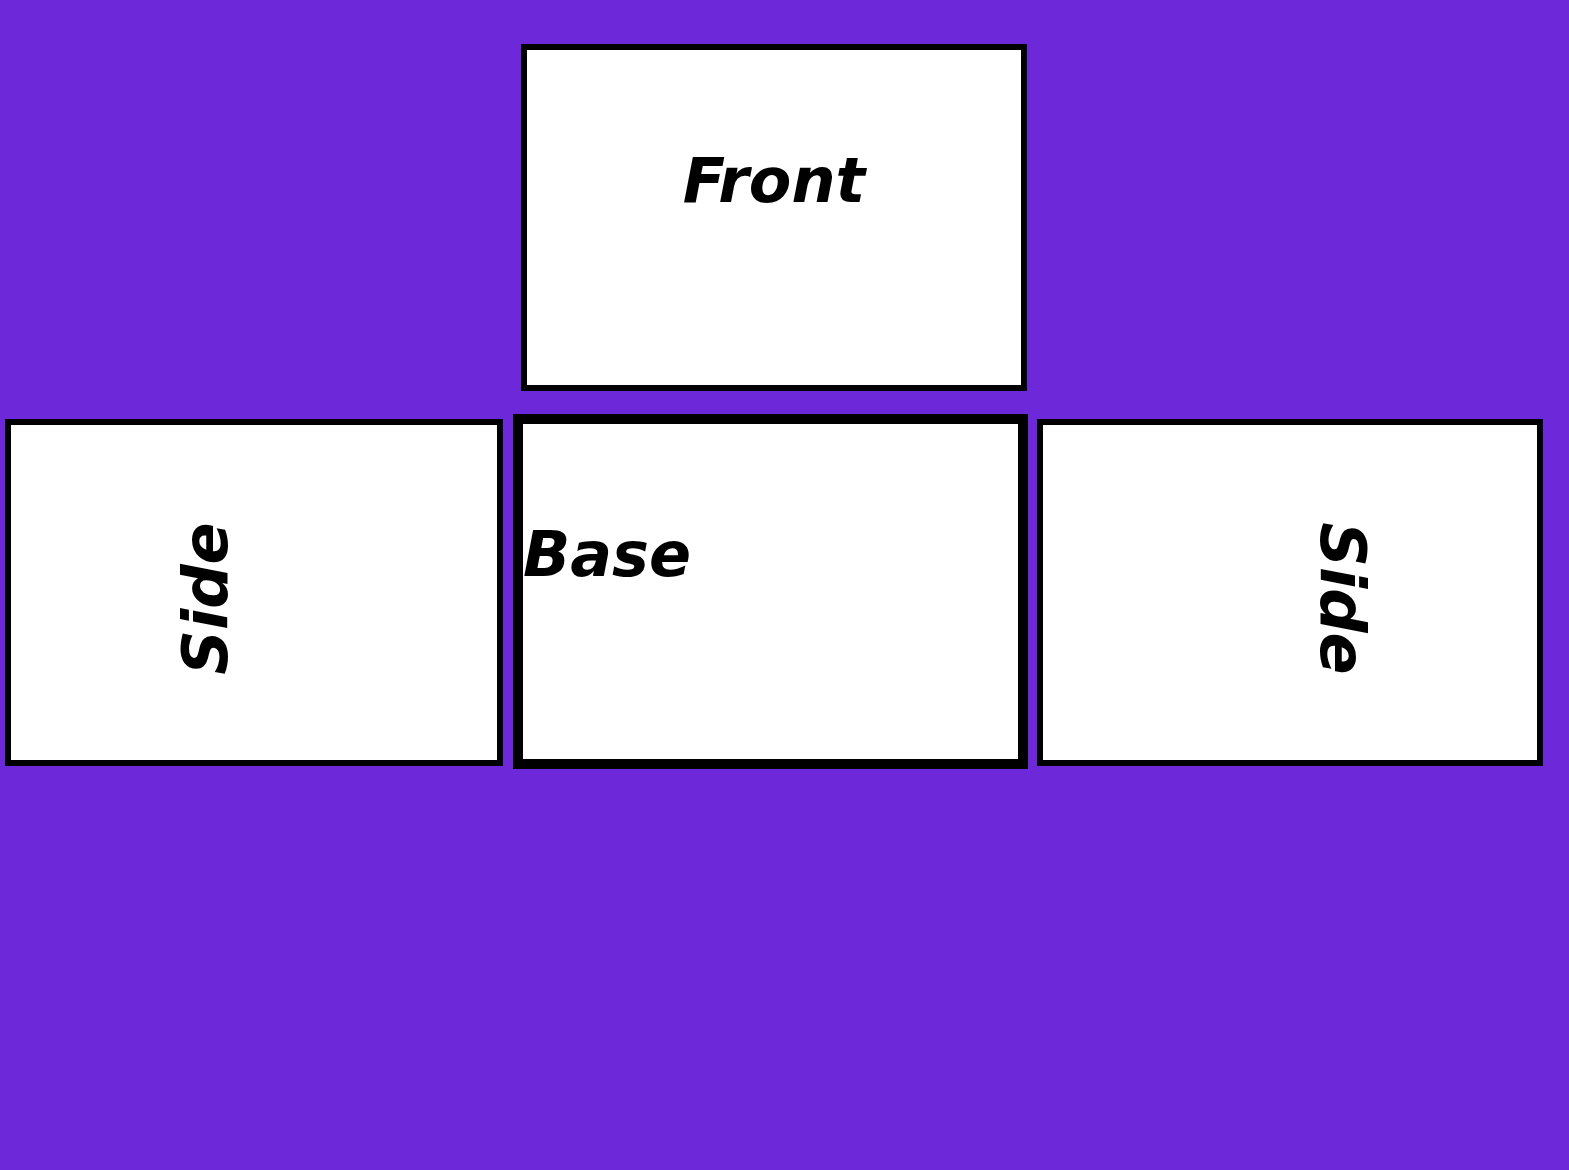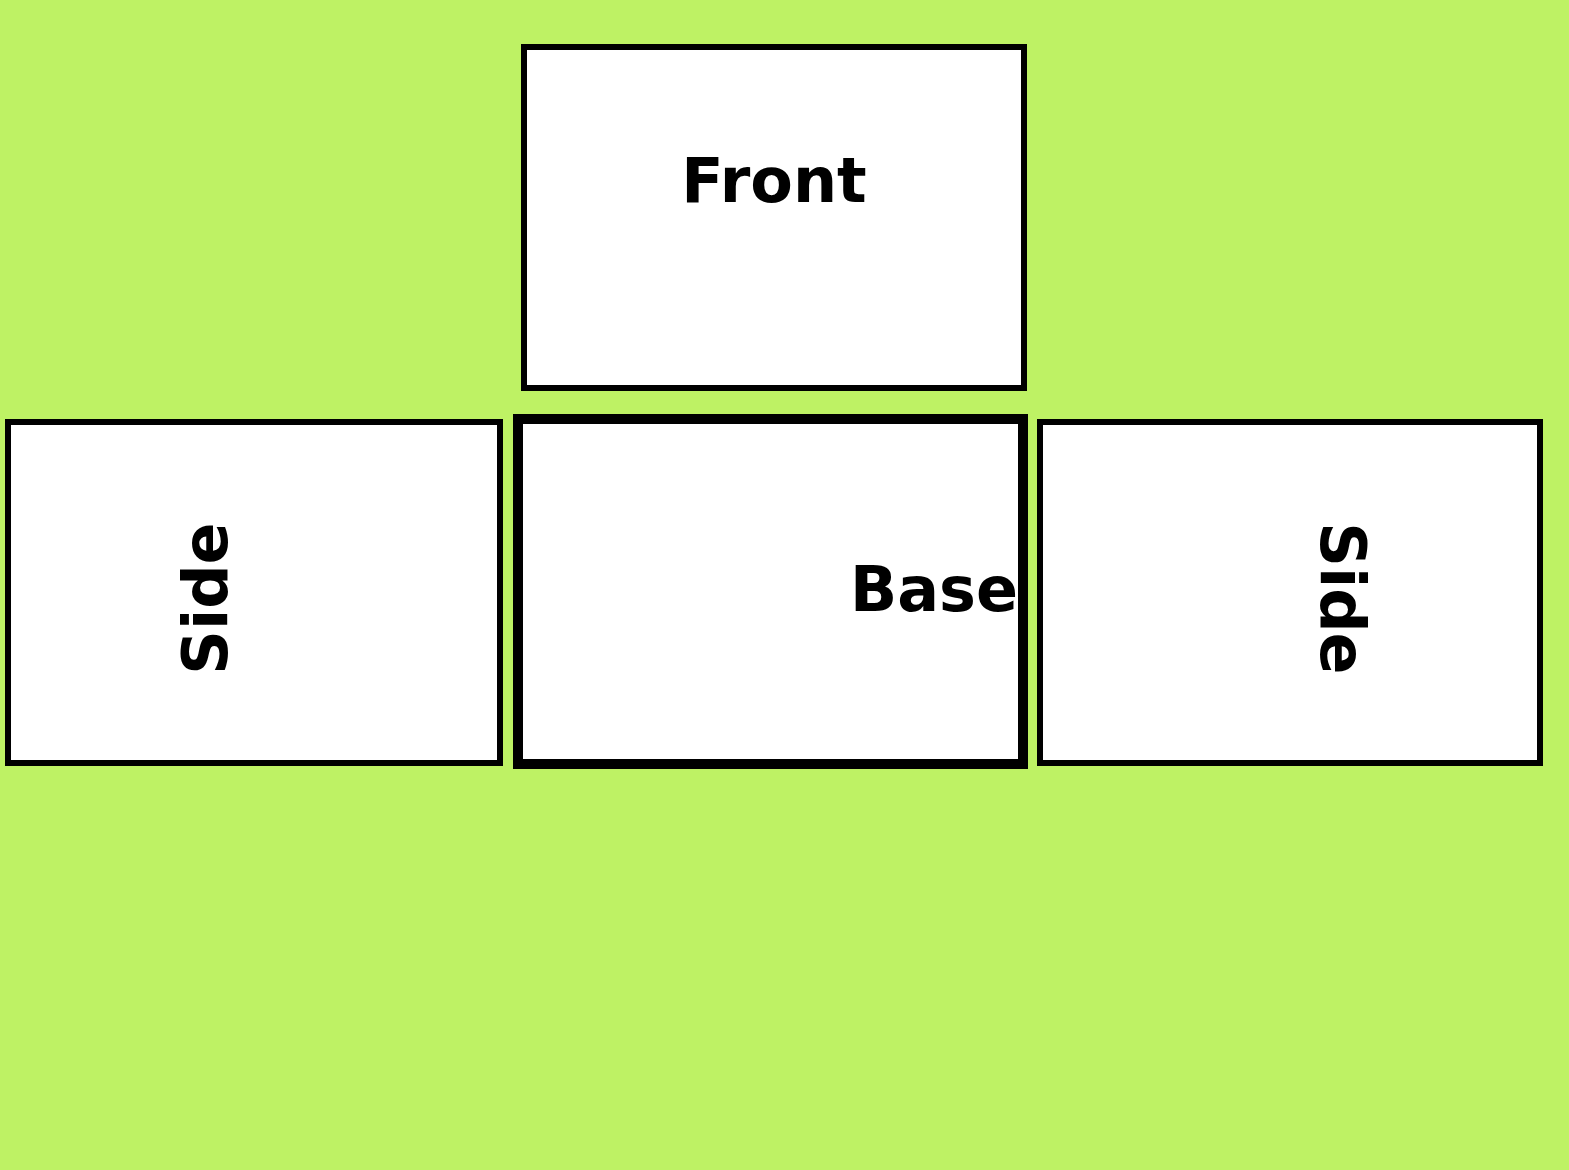--- a/index.html
+++ b/index.html
@@ -8,22 +8,23 @@
     padding: 0;
     background: #ffffff;
   }
   body {
     font-family: "DejaVu Sans", "Liberation Sans", sans-serif;
   }
   #canvas {
     position: relative;
     width: 1569px;
     height: 1170px;
-    background: #bef264;
+    background: #6d28d9;
     overflow: hidden;
+    font-style: italic;
   }
   .face {
     position: absolute;
     box-sizing: border-box;
     background: #ffffff;
     border-style: solid;
     border-color: #000000;
   }
   .face-label {
     position: absolute;
@@ -56,22 +57,21 @@
     top: 414px;
     width: 515px;
     height: 355px;
     border-width: 10px;
     z-index: 5;
   }
   #face-base .face-label {
     left: 0;
     right: 0;
     top: 100px;
-    text-align: right;
-    margin-top: 35px;
+    text-align: left;
   }
 
   
   #face-side-left {
     left: 5px;
     top: 419px;
     width: 498px;
     height: 347px;
     border-width: 6px;
   }

